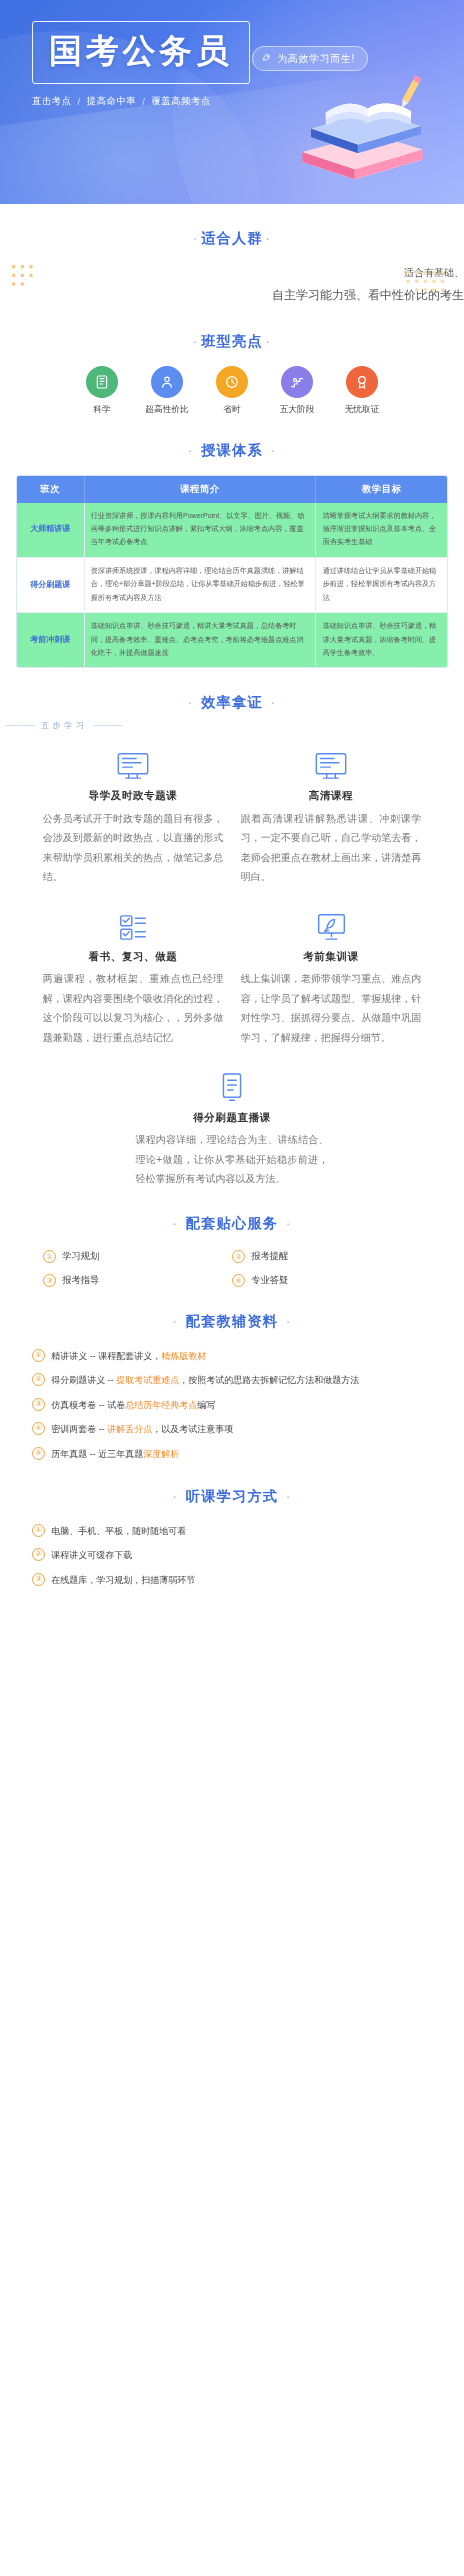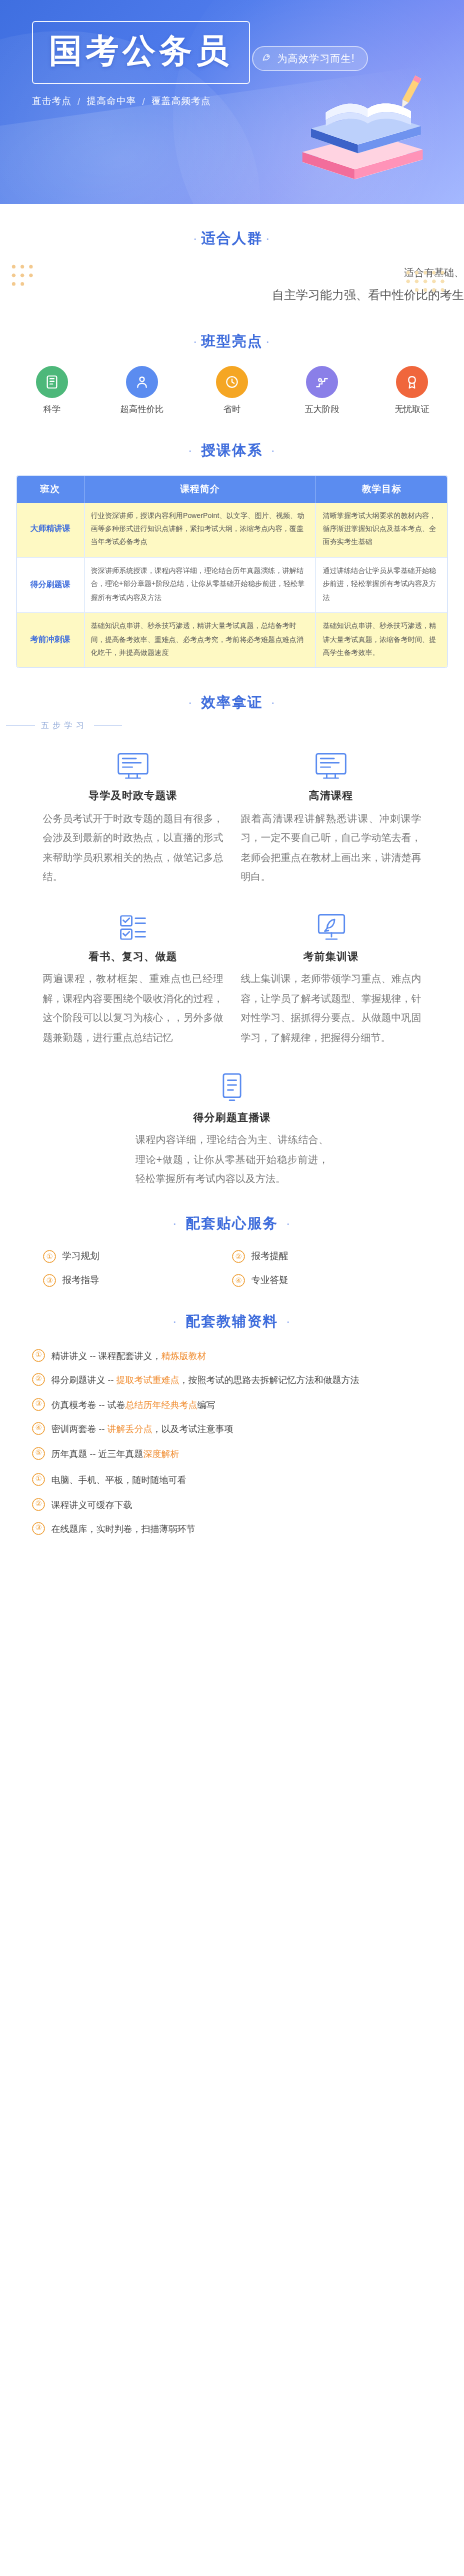--- a/index.html
+++ b/index.html
@@ -85,21 +85,21 @@
   }
   .sec-title .dot { color: #9bb4f2; font-weight: normal; padding: 0 2.5px; }
 
   
   .crowd { text-align: right; color: #555; font-size: 10px; line-height: 2.0; position: relative; }
   .crowd .l2 { font-size: 12px; }
   .dots-left { position: absolute; left: 10px; top: 0px; width: 37px; height: 37px; }
   .dots-right { position: absolute; right: 10px; top: 6.2px; width: 50px; height: 43px; }
 
   
-  .highlights { display: flex; justify-content: center; gap: 26px; margin-top: 6.2px; }
+  .highlights { display: flex; justify-content: center; gap: 1px; margin-top: 6.2px; }
   .hl { width: 64px; text-align: center; }
   .hl .circle {
     width: 32px; height: 32px; border-radius: 50%;
     margin: 0 auto 6.2px auto;
     display: flex; align-items: center; justify-content: center;
     color: #fff;
   }
   .hl .label { font-size: 8.7px; color: #444; }
 
   
@@ -126,21 +126,21 @@
   }
   table.sys td:last-child { border-right: none; }
   table.sys tr:last-child td { border-bottom: none; }
   table.sys td.name {
     width: 67px;
     text-align: center;
     font-size: 8px;
     font-weight: bold;
     color: #3f6ddc;
   }
-  table.sys tr.odd td { background: #fef9c3; }
+  table.sys tr.odd td { background: #86efac; }
   table.sys tr.even td { background: #ffffff; }
 
   
   .five-step {
     text-align: left; color: #8fa8d8; font-size: 8px; letter-spacing: 3.7px;
     margin: -7.4px 0 2.5px 0;
   }
   .five-step .line { display: inline-block; width: 28.5px; height: 0.6px; background: #cfdcf5; vertical-align: 2.5px; margin: 0 6.2px; }
 
   .steps { padding: 8.7px 18.6px 0 18.6px; }
@@ -508,30 +508,33 @@
 
       <div class="mat-item">
         <span class="num">⑤</span>
         <span class="txt"><span>历年真题 -- 近三年真题</span><span class="hl-orange">深度解析</span></span>
       </div>
 
     </div>
   </div>
 
   <div>
+    <div class="sec-title">
+      <span class="dot">·</span>&nbsp;<span>听课学习方式</span>&nbsp;<span class="dot">·</span>
+    </div>
     <div class="way-list">
       <div class="way-item">
         <span class="num">①</span>
         <span class="txt">电脑、手机、平板，随时随地可看</span>
       </div>
       <div class="way-item">
         <span class="num">②</span>
         <span class="txt">课程讲义可缓存下载</span>
       </div>
       <div class="way-item">
         <span class="num">③</span>
-        <span class="txt">在线题库，实时判卷，扫描薄弱环节</span>
+        <span class="txt">在线题库，学习规划，扫描薄弱环节</span>
       </div>
     </div>
   </div>
 
 </div>
 
 
 </body></html>

